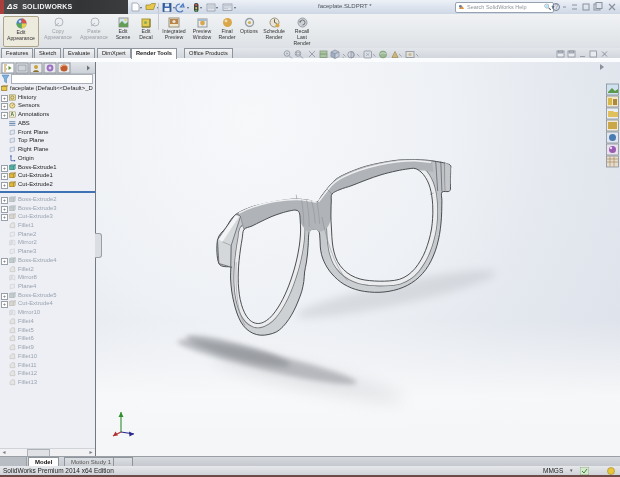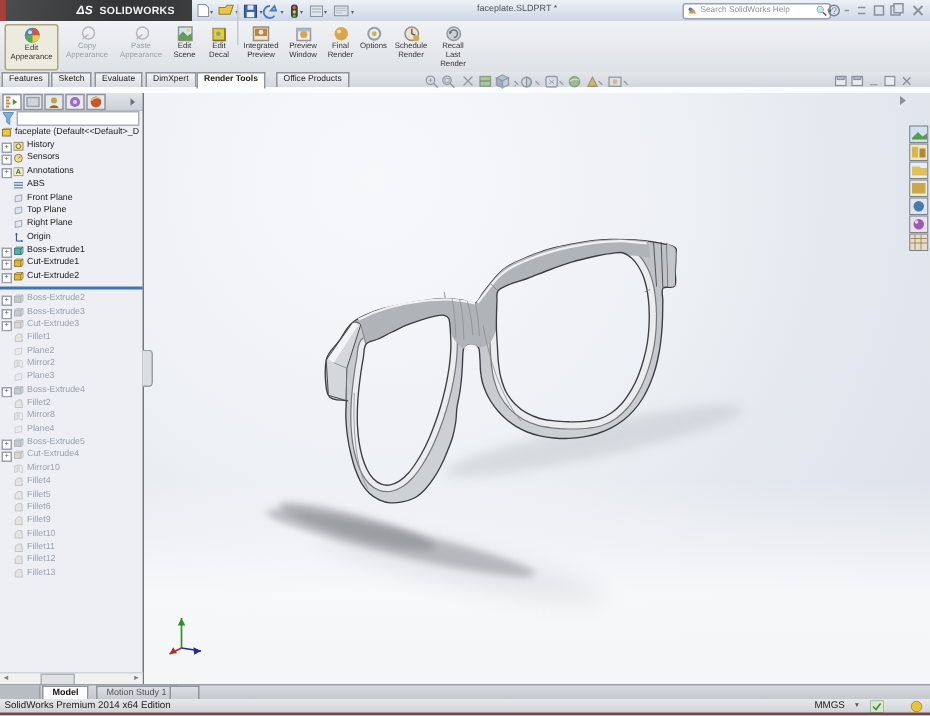--- a/index.html
+++ b/index.html
@@ -1,21 +1,21 @@
 <!DOCTYPE html>
 <html><head><meta charset="utf-8">
 <style>
 html,body{margin:0;padding:0;}
 body{width:620px;height:477px;overflow:hidden;font-family:"Liberation Sans",sans-serif;position:relative;background:#e9ebee;}
 .abs{position:absolute;}
 
 #titlebar{left:0;top:0;width:620px;height:14px;background:linear-gradient(#edf1f7,#cdd7e5);}
 #redstrip{left:0;top:0;width:4px;height:14px;background:#a93f3c;}
 #logobox{left:4px;top:0;width:121px;height:14px;background:linear-gradient(100deg,#4a4c4e,#323436 60%,#3b3d3f);color:#f2f3f4;font-size:7px;font-weight:bold;line-height:14px;padding-left:3px;letter-spacing:.2px;}
-#logobox .ds{color:#fff;font-style:italic;margin-right:2px;font-size:8px;margin-left:44px;}
+#logobox .ds{color:#fff;font-style:italic;margin-right:2px;font-size:8px;}
 #doctitle{left:318px;top:3px;width:120px;height:10px;font-size:6px;color:#4d525a;text-align:left;}
 #searchbox{left:455px;top:2px;width:86px;height:9px;background:#fff;border:1px solid #98a2b0;border-radius:2px;font-size:5.5px;color:#8e939c;line-height:9px;padding-left:11px;}
 #searchdrop{left:544px;top:3px;width:14px;height:9px;font-size:6px;color:#5a6270;}
 
 #ribbon{left:0;top:14px;width:620px;height:34px;background:linear-gradient(#f0f2f4,#e4e7ea 70%,#dde0e5);border-bottom:1px solid #cbd0d6;}
 .rbtn{position:absolute;top:2px;text-align:center;font-size:5.2px;line-height:5.8px;color:#333;}
 .rbtn .ic{display:block;margin:1px auto 1px auto;opacity:.85;}
 .rbtn.gray{color:#9aa0a8;}
 #editapp{border:1px solid #ada586;background:#edeade;border-radius:2px;}
 .vsep{position:absolute;top:3px;width:1px;height:27px;background:#c6cad0;}

